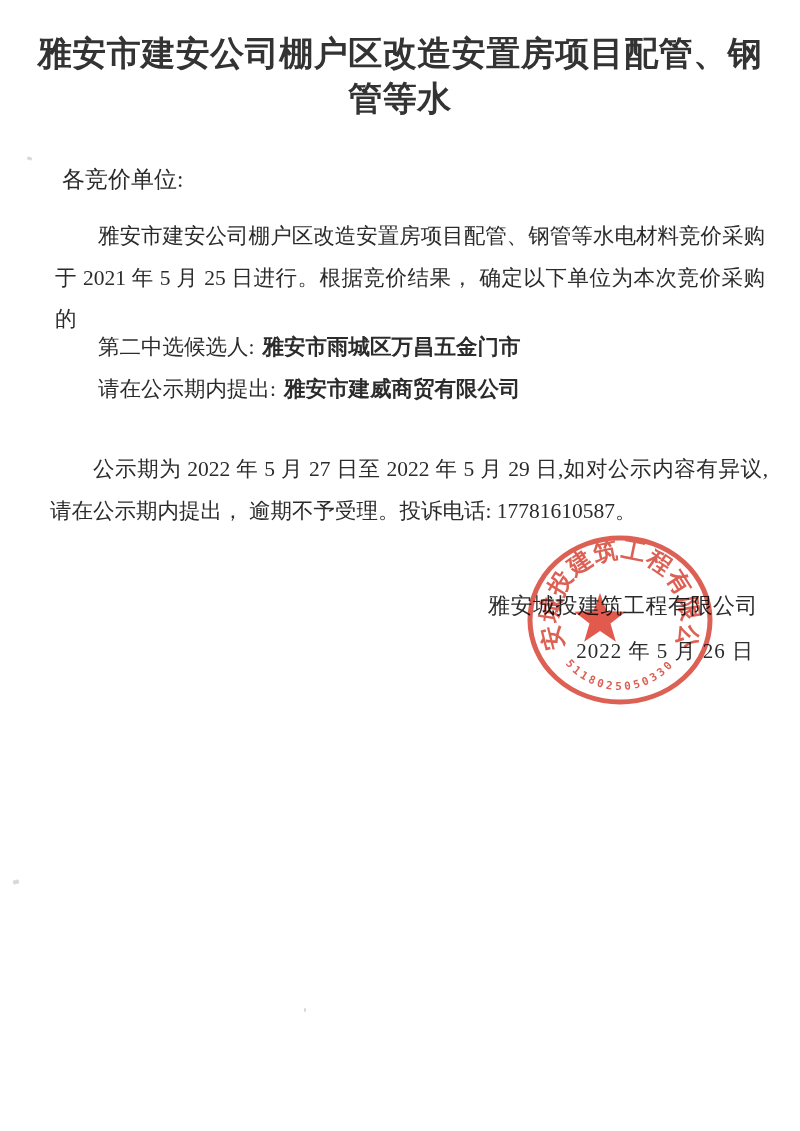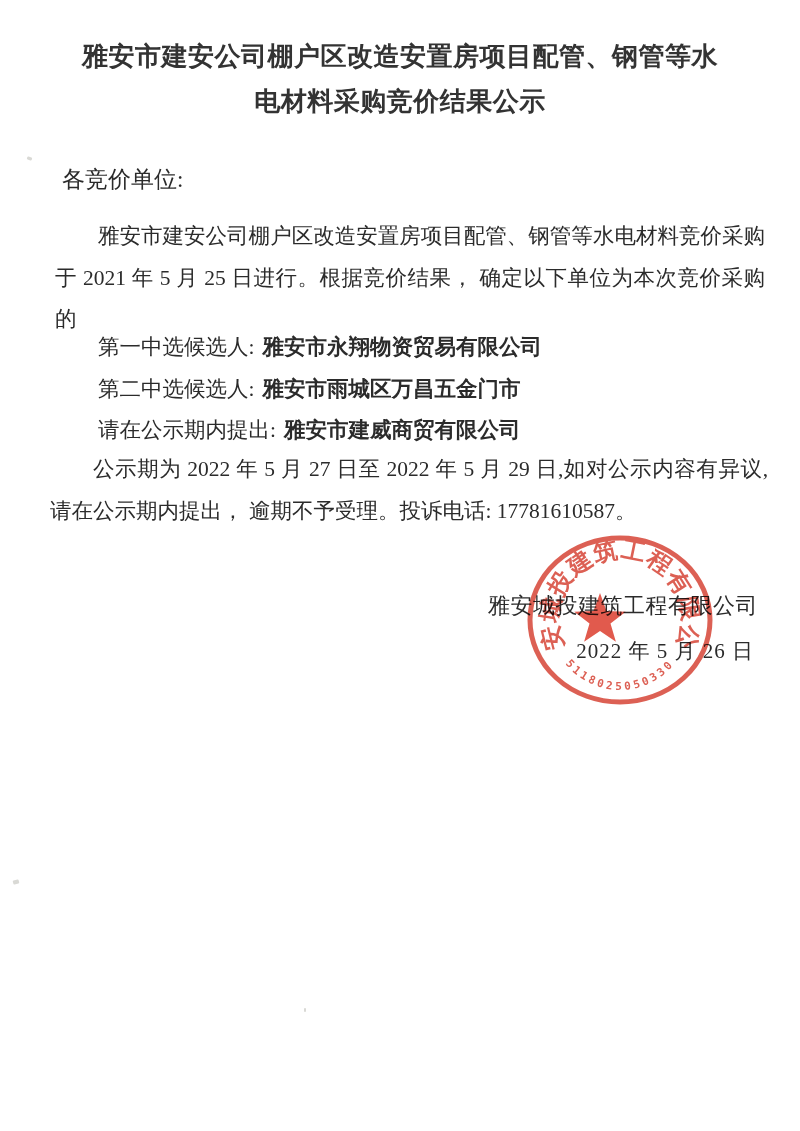--- a/index.html
+++ b/index.html
@@ -24,23 +24,23 @@
     inset: 0;
     background: var(--page-bg);
   }
   
   .doc-title {
     position: absolute;
     top: 34px;
     left: 34px;
     right: 34px;
     text-align: center;
-    font-family: Liberation Serif, serif;
+    font-family: Liberation Mono, monospace;
     font-weight: bold;
-    font-size: 26px;
+    font-size: 34px;
     line-height: 45px;
     color: var(--title-color);
     letter-spacing: 0.5px;
   }
   .doc-title .t-line { display: block; }
   
   .salutation {
     position: absolute;
     top: 166px;
     left: 62px;
@@ -135,32 +135,30 @@
   .speck-2 { left: 13px; top: 880px; width: 6px; height: 4px; transform: rotate(-15deg); }
   .speck-3 { left: 304px; top: 1008px; width: 2px; height: 4px; }
 </style>
 </head>
 <body>
 
 <div class="page">
 
   <h1 class="doc-title">
     <span class="t-line">雅安市建安公司棚户区改造安置房项目配管、钢管等水</span>
-    <span class="t-line">电材料采购竞价结果公示</span>
   </h1>
 
   <div class="salutation">各竞价单位:</div>
 
   <div class="paragraph">
     <span class="p-line indent flush">雅安市建安公司棚户区改造安置房项目配管、钢管等水电材料竞价采购</span>
     <span class="p-line flush">于 2021 年 5 月 25 日进行。根据竞价结果， 确定以下单位为本次竞价采购的</span>
   </div>
 
   <div class="candidates">
-    <span class="candidate-line"><span>第一中选候选人:</span><span class="candidate-name">雅安市永翔物资贸易有限公司</span></span>
     <span class="candidate-line"><span>第二中选候选人:</span><span class="candidate-name">雅安市雨城区万昌五金门市</span></span>
     <span class="candidate-line"><span>请在公示期内提出:</span><span class="candidate-name">雅安市建威商贸有限公司</span></span>
   </div>
 
   <div class="notice">
     <span class="p-line indent flush">公示期为 2022 年 5 月 27 日至 2022 年 5 月 29 日,如对公示内容有异议,</span>
     <span class="p-line">请在公示期内提出， 逾期不予受理。投诉电话: 17781610587。</span>
   </div>
 
   <div class="sig-company">雅安城投建筑工程有限公司</div>

